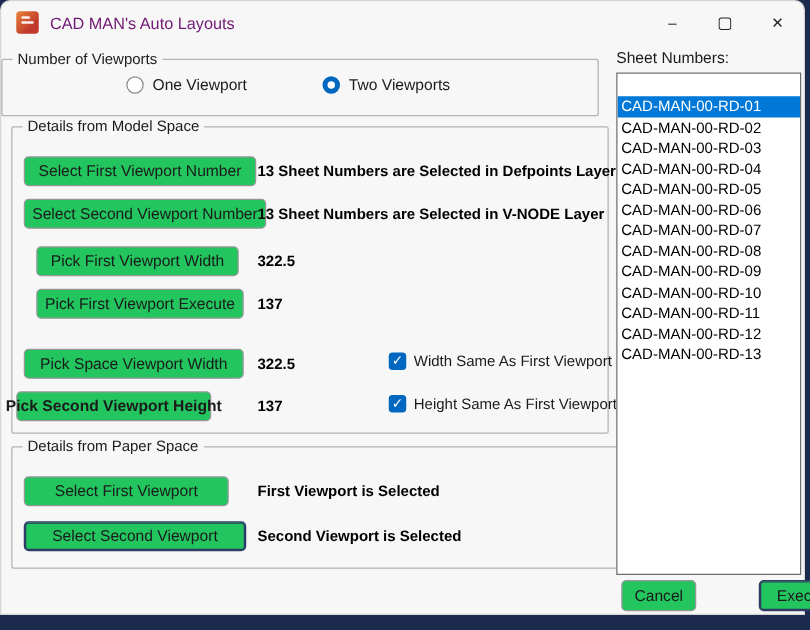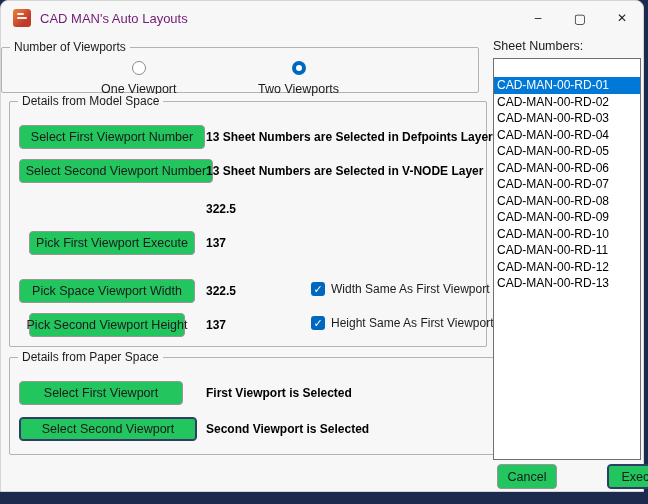--- a/index.html
+++ b/index.html
@@ -30,21 +30,21 @@
   
   .btn{
     position:absolute;height:24px;box-sizing:border-box;
     background:#22c55e;border:1px solid #979797;border-radius:4px;
     display:flex;align-items:center;justify-content:center;
     font-size:12.5px;color:#1b1b1b;white-space:nowrap;cursor:default;
   }
   .btn.focused{border-color:#2f3d66;box-shadow:inset 0 0 0 1px #2f3d66;}
   .btn.primary{border-color:#2f3d66;box-shadow:inset 0 0 0 1px #2f3d66;margin-left:41px;}
   .status{position:absolute;font-size:12px;font-weight:bold;color:#000;white-space:nowrap;}
-  .radio-opt{position:absolute;display:flex;align-items:center;gap:7px;font-size:12.5px;color:#1b1b1b;white-space:nowrap;flex-direction:column;}
+  .radio-opt{position:absolute;display:flex;align-items:center;gap:7px;font-size:12.5px;color:#1b1b1b;white-space:nowrap;}
   .radio{width:14px;height:14px;border-radius:50%;background:#fff;border:1px solid #8b8b8b;box-sizing:border-box;flex:0 0 auto;}
   .radio.checked{border:4px solid var(--accent,#0067c0);}
   .cb{position:absolute;display:flex;align-items:center;gap:6px;font-size:12px;color:#1b1b1b;white-space:nowrap;}
   .cb-box{width:14px;height:14px;border-radius:3px;background:var(--accent,#0067c0);color:#fff;
     font-size:11px;line-height:14px;text-align:center;flex:0 0 auto;}
   
   .sheet-label{position:absolute;left:492px;top:38px;font-size:12.5px;color:#1b1b1b;}
   .listbox{position:absolute;left:492px;top:57px;width:148px;height:402px;background:#fff;
     border:1px solid #707070;box-sizing:border-box;overflow:hidden;padding-top:18px;}
   .list-item{height:16.5px;line-height:16.5px;font-size:12px;padding:0 3px;color:#000;white-space:nowrap;}
@@ -80,33 +80,34 @@
   <div class="group" style="left:8px;top:100px;width:478px;height:246px;text-decoration:underline;">
     <span class="group-label">Details from Model Space</span>
   </div>
 
   <div class="btn" style="left:18px;top:124px;width:186px;">Select First Viewport Number</div>
   <div class="status" style="left:205px;top:129px;">13 Sheet Numbers are Selected in Defpoints Layer</div>
 
   <div class="btn" style="left:18px;top:158px;width:194px;">Select Second Viewport Number</div>
   <div class="status" style="left:205px;top:163px;">13 Sheet Numbers are Selected in V-NODE Layer</div>
 
+  <div class="btn" style="left:28px;top:196px;width:162px;">Pick First Viewport Width</div>
   <div class="status" style="left:205px;top:201px;">322.5</div>
 
   <div class="btn" style="left:28px;top:230px;width:166px;">Pick First Viewport Execute</div>
   <div class="status" style="left:205px;top:235px;">137</div>
 
   <div class="btn" style="left:18px;top:278px;width:176px;">Pick Space Viewport Width</div>
   <div class="status" style="left:205px;top:283px;">322.5</div>
   <div class="cb" style="left:310px;top:281px;">
     <span class="cb-box">✓</span>
     <span>Width Same As First Viewport</span>
   </div>
 
-  <div class="btn" style="left:28px;top:312px;width:156px;">Pick Second Viewport Height</div>
+  <div class="btn" style="left:12px;top:312px;width:156px;font-weight:bold;">Pick Second Viewport Height</div>
   <div class="status" style="left:205px;top:317px;">137</div>
   <div class="cb" style="left:310px;top:315px;">
     <span class="cb-box">✓</span>
     <span>Height Same As First Viewport</span>
   </div>
 
   <div class="group" style="left:8px;top:356px;width:570px;height:98px;">
     <span class="group-label">Details from Paper Space</span>
   </div>
 

